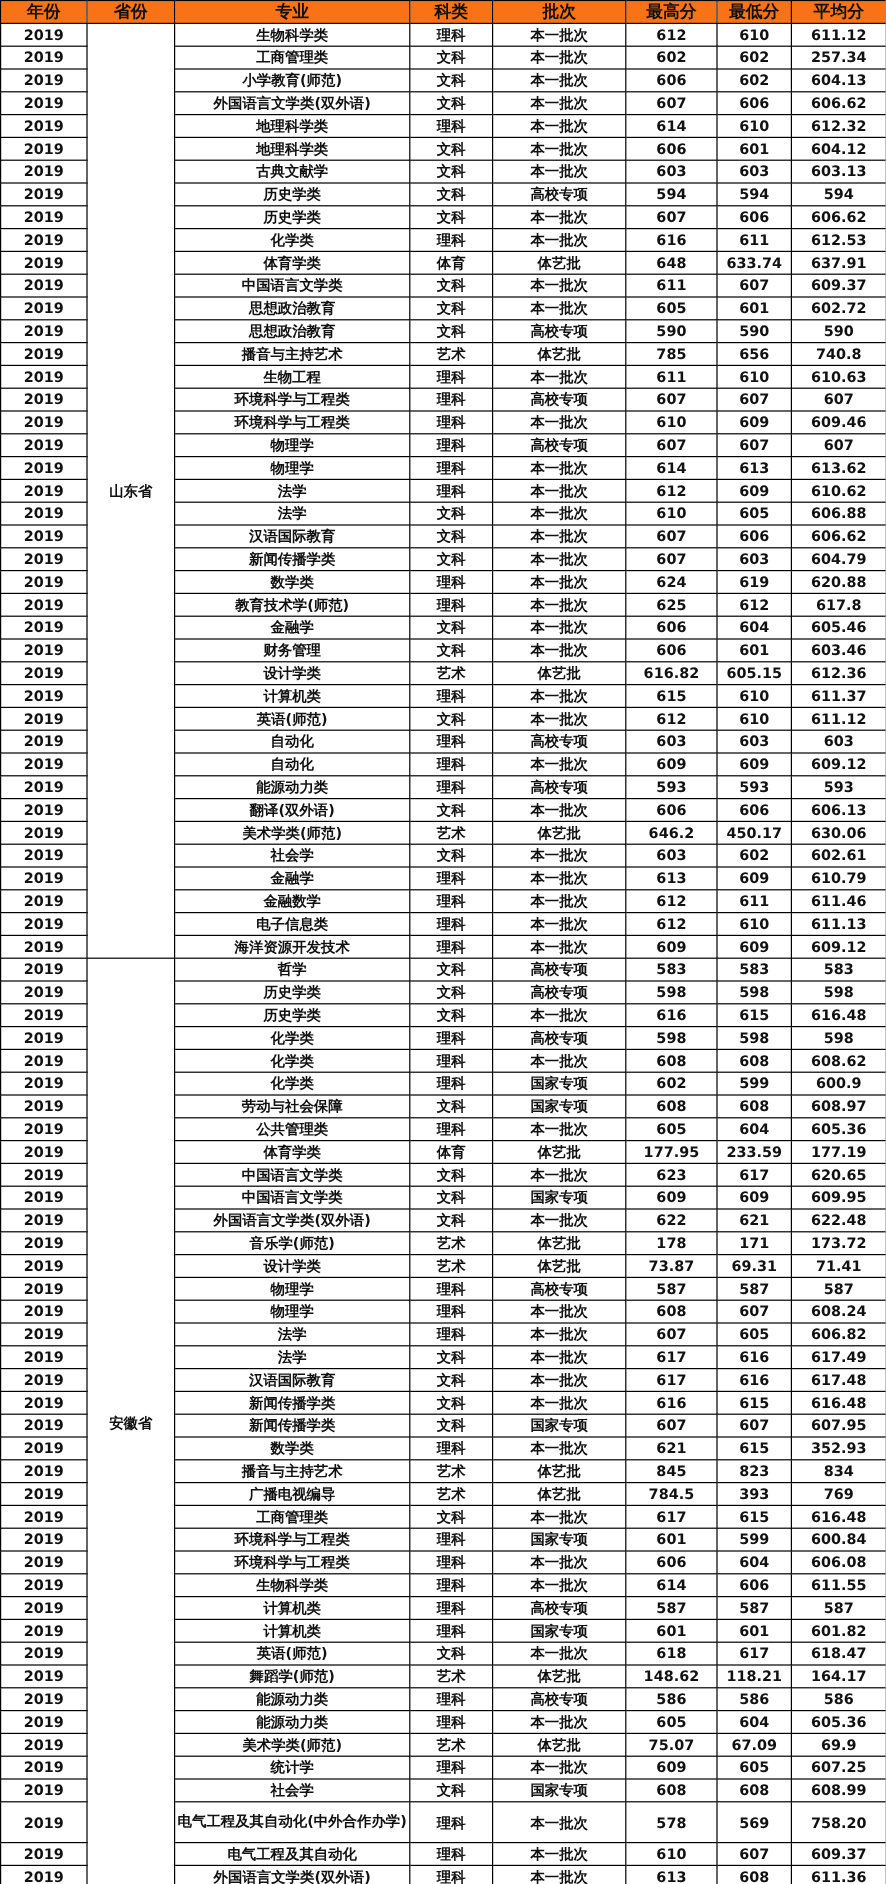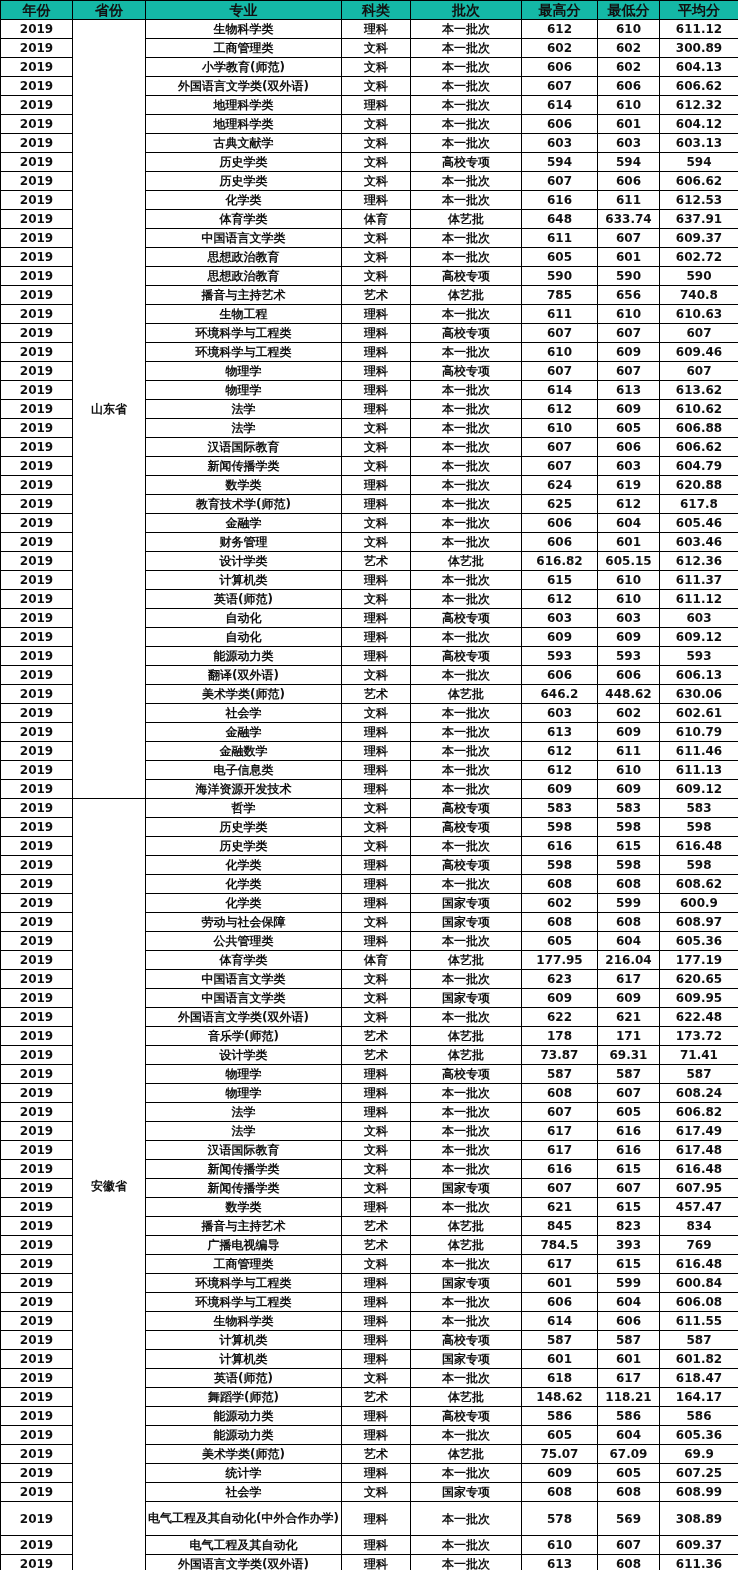--- a/index.html
+++ b/index.html
@@ -25,21 +25,21 @@
     border: 1px solid #000;
     text-align: center;
     vertical-align: middle;
     padding: 0 2px;
     line-height: 16px;
     height: 18px;
     white-space: nowrap;
     overflow: hidden;
   }
   th {
-    background: #14b8a6;
+    background: #f97316;
     font-size: 14px;
     height: 18px;
     color: #111;
   }
   td.major.wrap { white-space: normal; line-height: 15px; height: 33px; }
   td.prov { font-size: 12px; }
 </style>
 </head>
 <body>
 
@@ -77,21 +77,21 @@
         <td class="min-score">610</td>
         <td class="avg-score">611.12</td>
       </tr>
       <tr>
         <td class="year">2019</td>
         <td class="major">工商管理类</td>
         <td class="category">文科</td>
         <td class="batch">本一批次</td>
         <td class="max-score">602</td>
         <td class="min-score">602</td>
-        <td class="avg-score">300.89</td>
+        <td class="avg-score">257.34</td>
       </tr>
       <tr>
         <td class="year">2019</td>
         <td class="major">小学教育(师范)</td>
         <td class="category">文科</td>
         <td class="batch">本一批次</td>
         <td class="max-score">606</td>
         <td class="min-score">602</td>
         <td class="avg-score">604.13</td>
       </tr>
@@ -382,21 +382,21 @@
         <td class="max-score">606</td>
         <td class="min-score">606</td>
         <td class="avg-score">606.13</td>
       </tr>
       <tr>
         <td class="year">2019</td>
         <td class="major">美术学类(师范)</td>
         <td class="category">艺术</td>
         <td class="batch">体艺批</td>
         <td class="max-score">646.2</td>
-        <td class="min-score">448.62</td>
+        <td class="min-score">450.17</td>
         <td class="avg-score">630.06</td>
       </tr>
       <tr>
         <td class="year">2019</td>
         <td class="major">社会学</td>
         <td class="category">文科</td>
         <td class="batch">本一批次</td>
         <td class="max-score">603</td>
         <td class="min-score">602</td>
         <td class="avg-score">602.61</td>
@@ -509,21 +509,21 @@
         <td class="max-score">605</td>
         <td class="min-score">604</td>
         <td class="avg-score">605.36</td>
       </tr>
       <tr>
         <td class="year">2019</td>
         <td class="major">体育学类</td>
         <td class="category">体育</td>
         <td class="batch">体艺批</td>
         <td class="max-score">177.95</td>
-        <td class="min-score">216.04</td>
+        <td class="min-score">233.59</td>
         <td class="avg-score">177.19</td>
       </tr>
       <tr>
         <td class="year">2019</td>
         <td class="major">中国语言文学类</td>
         <td class="category">文科</td>
         <td class="batch">本一批次</td>
         <td class="max-score">623</td>
         <td class="min-score">617</td>
         <td class="avg-score">620.65</td>
@@ -627,21 +627,21 @@
         <td class="min-score">607</td>
         <td class="avg-score">607.95</td>
       </tr>
       <tr>
         <td class="year">2019</td>
         <td class="major">数学类</td>
         <td class="category">理科</td>
         <td class="batch">本一批次</td>
         <td class="max-score">621</td>
         <td class="min-score">615</td>
-        <td class="avg-score">457.47</td>
+        <td class="avg-score">352.93</td>
       </tr>
       <tr>
         <td class="year">2019</td>
         <td class="major">播音与主持艺术</td>
         <td class="category">艺术</td>
         <td class="batch">体艺批</td>
         <td class="max-score">845</td>
         <td class="min-score">823</td>
         <td class="avg-score">834</td>
       </tr>
@@ -771,21 +771,21 @@
         <td class="min-score">608</td>
         <td class="avg-score">608.99</td>
       </tr>
       <tr>
         <td class="year">2019</td>
         <td class="major wrap">电气工程及其自动化(中外合作办学)</td>
         <td class="category">理科</td>
         <td class="batch">本一批次</td>
         <td class="max-score">578</td>
         <td class="min-score">569</td>
-        <td class="avg-score">308.89</td>
+        <td class="avg-score">758.20</td>
       </tr>
       <tr>
         <td class="year">2019</td>
         <td class="major">电气工程及其自动化</td>
         <td class="category">理科</td>
         <td class="batch">本一批次</td>
         <td class="max-score">610</td>
         <td class="min-score">607</td>
         <td class="avg-score">609.37</td>
       </tr>

